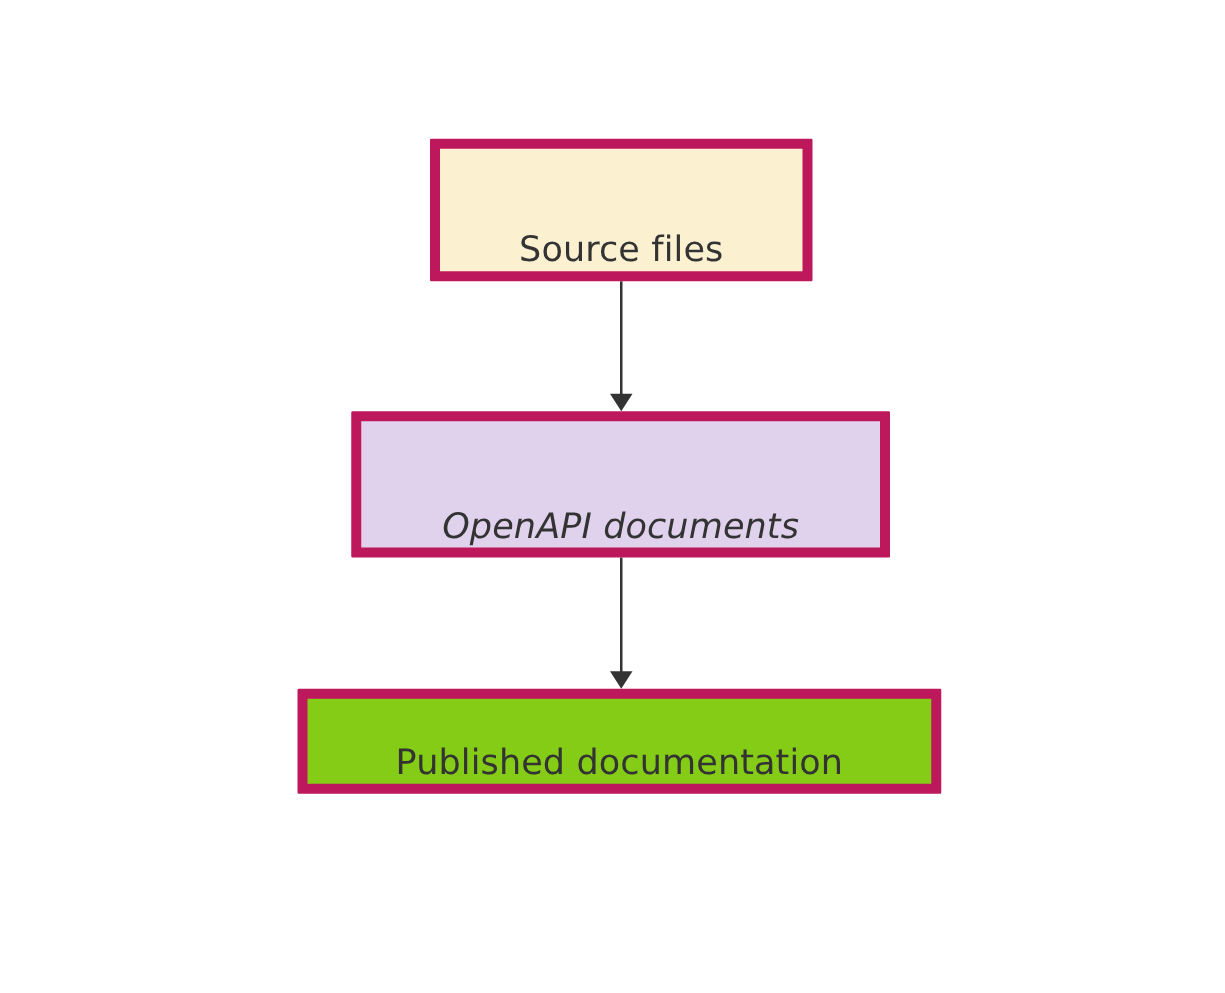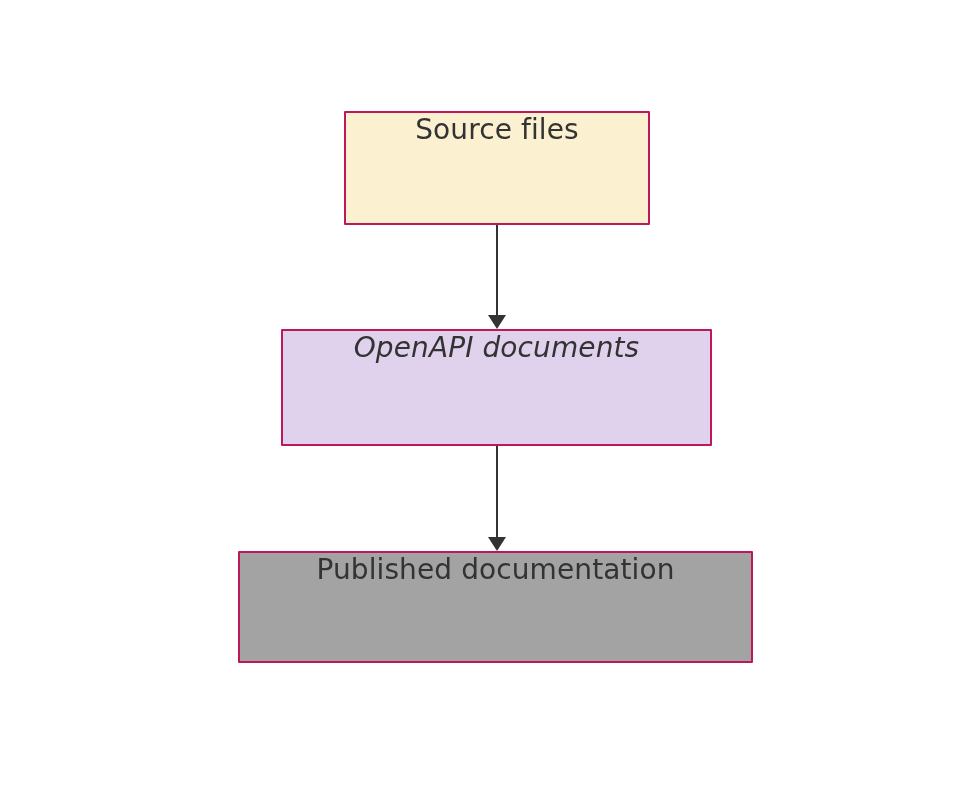--- a/index.html
+++ b/index.html
@@ -19,24 +19,24 @@
     position: relative;
     width: 980px;
     height: 794px;
     background: #ffffff;
   }
 
   
   .node {
     position: absolute;
     box-sizing: border-box;
-    border: 2px solid #be185d;
+    border: 8px solid #be185d;
     border-radius: 1px;
     display: flex;
-    align-items: flex-start;
+    align-items: flex-end;
     justify-content: center;
   }
   .node-label {
     font-family: "DejaVu Sans", sans-serif;
     font-size: 28px;
     font-weight: 400;
     line-height: 1.2;
     color: #333333;
     text-align: center;
     white-space: nowrap;
@@ -55,22 +55,22 @@
     top: 329px;
     width: 431px;
     height: 117px;
     background: #e0d2ec;
     font-style: italic;
   }
   #node-published-documentation {
     left: 238px;
     top: 551px;
     width: 515px;
-    height: 112px;
-    background: #a3a3a3;
+    height: 84px;
+    background: #84cc16;
   }
 
   
   #edge-layer {
     position: absolute;
     left: 0;
     top: 0;
     width: 980px;
     height: 794px;
     pointer-events: none;

